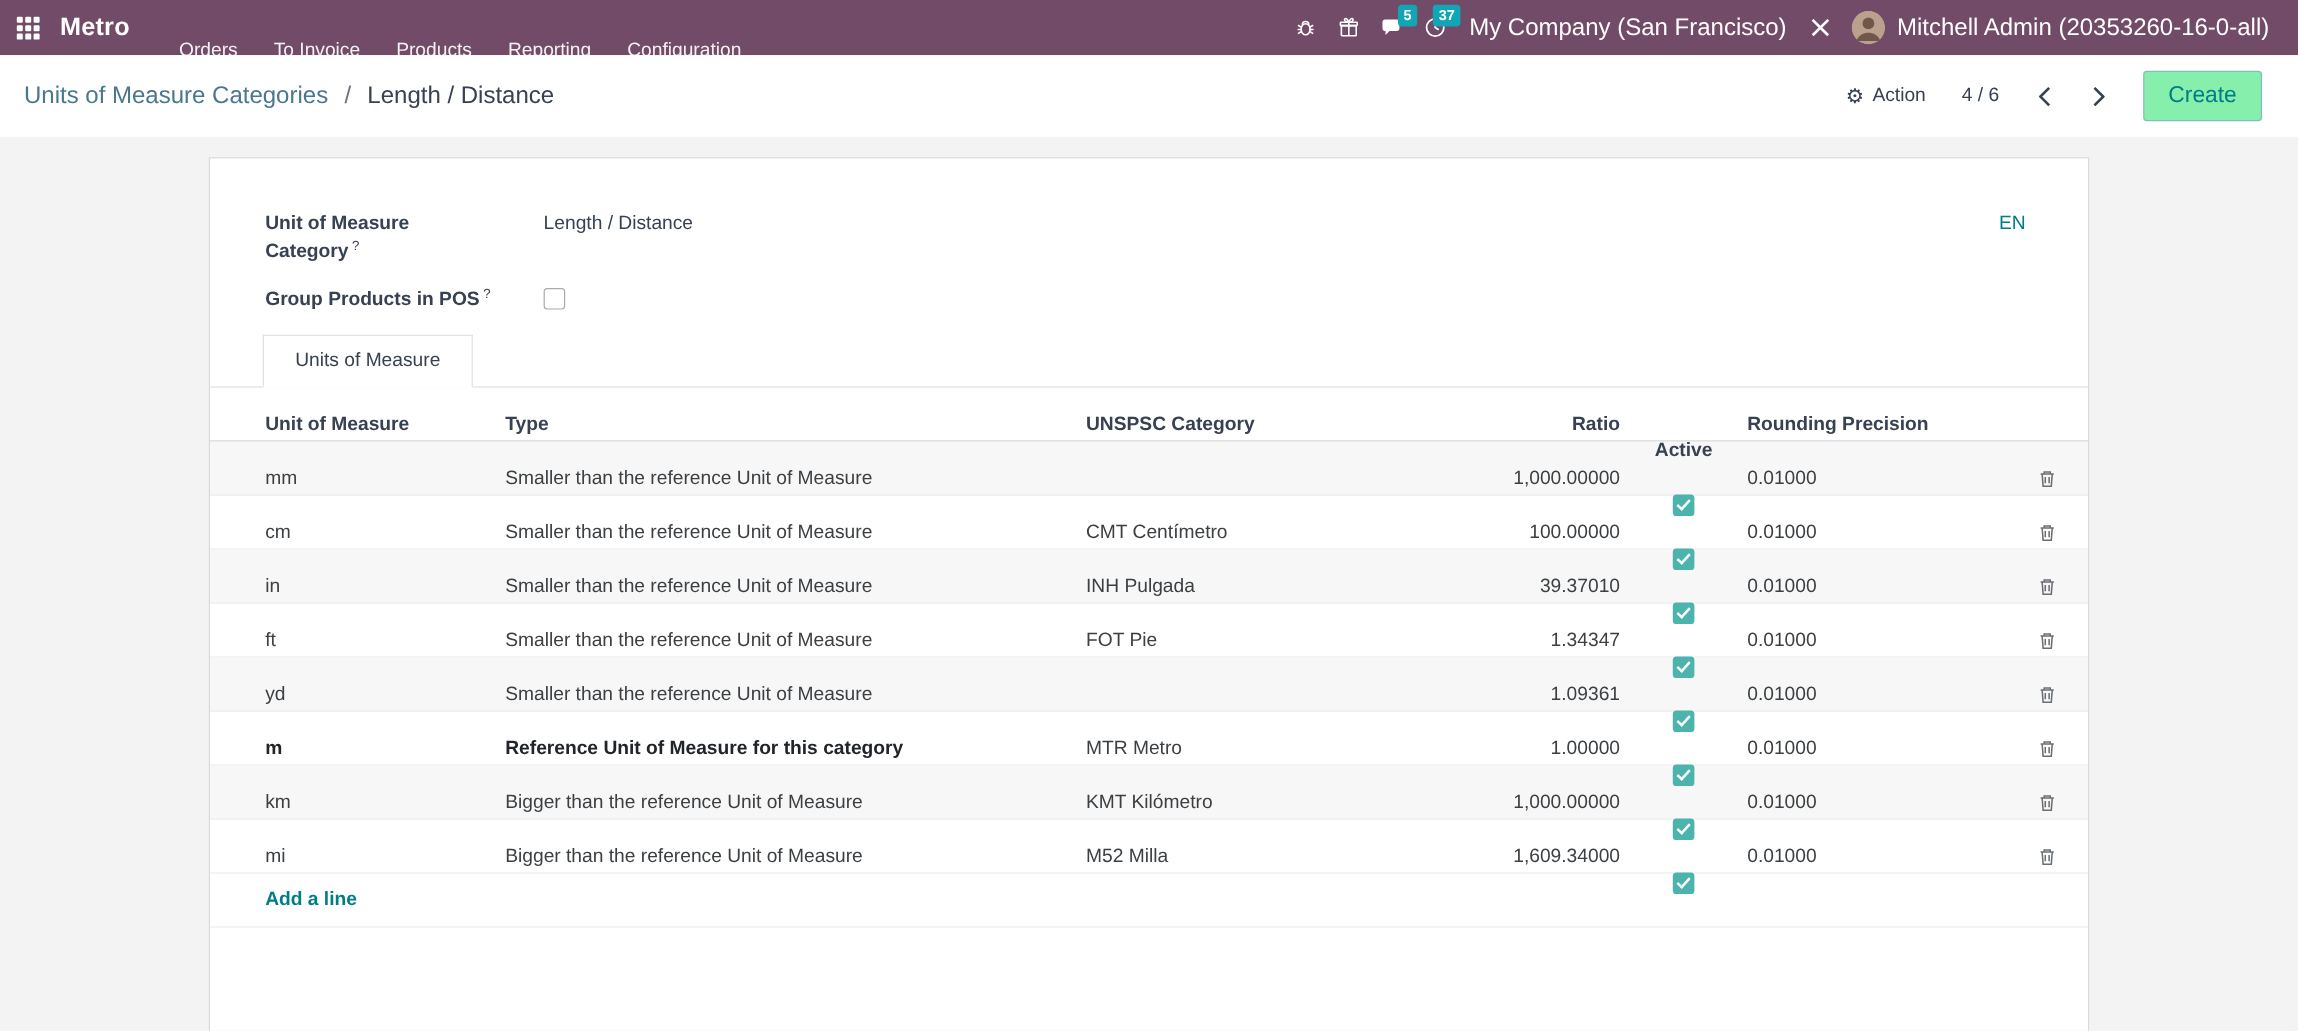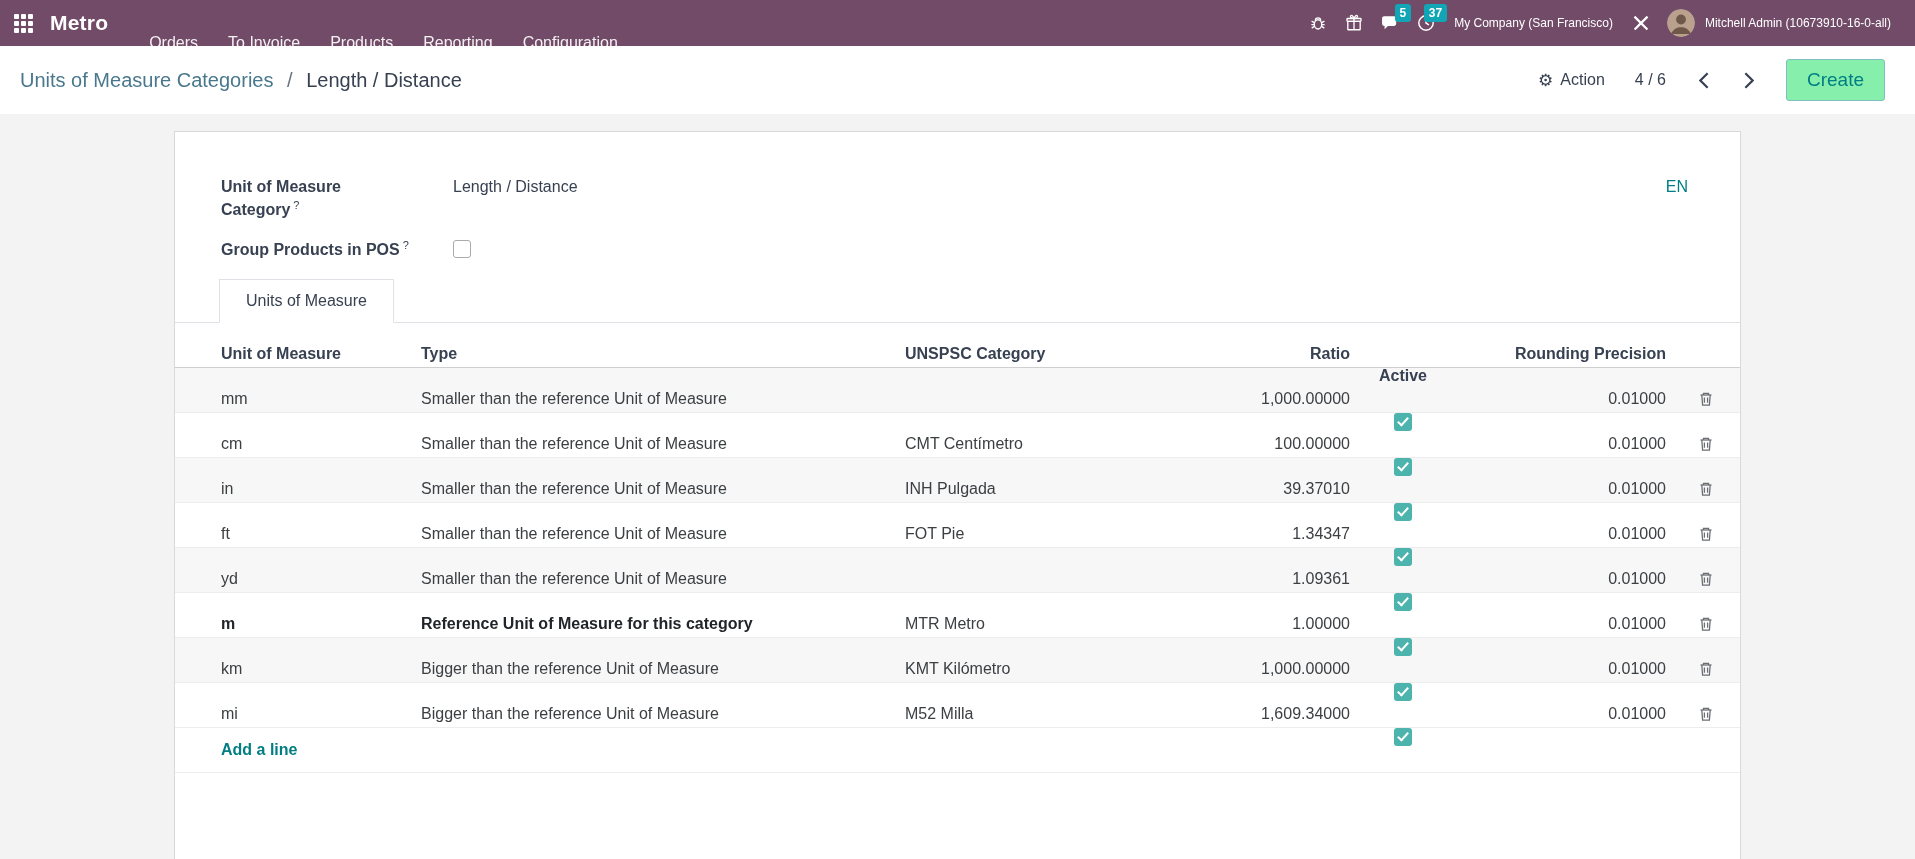--- a/index.html
+++ b/index.html
@@ -34,21 +34,21 @@
   .nav-right { display:flex; align-items:center; }
   .tray {
     position:relative; min-width:36px; height:46px; cursor:pointer;
     display:flex; align-items:center; justify-content:center;
   }
   .badge {
     position:absolute; top:4px; right:-3px; background:#12a5b5; color:#fff;
     font-size:12px; font-weight:700; line-height:1; padding:3px 5px; border-radius:3px;
   }
   .company, .username {
-    color:#fff; font-size:12px; text-decoration:none; white-space:nowrap;
+    color:#fff; font-size:20px; text-decoration:none; white-space:nowrap;
     padding:0 10px; line-height:46px;
   }
   .avatar {
     width:28px; height:28px; border-radius:50%; overflow:hidden; margin-left:8px;
     display:flex; align-items:center; justify-content:center; cursor:pointer;
   }
 
   
   .control-panel {
     height:68px; background:#fff;
@@ -105,21 +105,21 @@
     display:grid;
     grid-template-columns:232px 470px 300px 131px 78px 1fr 44px;
     align-items:center; height:45px; padding-right:12px;gap:14px;
   }
   .thead { font-weight:700; font-size:16px; color:#374151; border-bottom:1px solid #cfcfcf; }
   .trow { font-size:16px; color:#3c4043; border-bottom:1px solid #ededed; cursor:pointer; }
   .trow:nth-child(odd) { background:#f7f7f8; }
   .c-uom { padding-left:46px; }
   .c-ratio { text-align:right; }
   .c-active { text-align:center;margin-top:44px; }
-  .c-round { text-align:right; padding-right:4px; }
+  .c-round { text-align:left; padding-right:4px; }
   .c-trash { display:flex; justify-content:center; }
   .ref-row .c-uom, .ref-row .c-type { font-weight:700; color:#212529; }
 
   .cb {
     width:18px; height:18px; border-radius:3px; display:inline-block;
     position:relative; vertical-align:middle; cursor:pointer;
   }
   .cb.checked { background:#4db3ad; }
   .cb.checked::after {
     content:""; position:absolute; left:6px; top:2px; width:4px; height:9px;
@@ -195,21 +195,21 @@
         <path d="M13.1 1.6 1.6 13l1.4 1.4L14.5 3z"></path>
       </svg>
     </span>
     <span class="avatar">
       <svg width="28" height="28" viewBox="0 0 24 24">
         <circle cx="12" cy="12" r="12" fill="#b9a18e"></circle>
         <circle cx="12" cy="9" r="4.2" fill="#6f584a"></circle>
         <path d="M3.5 21.5c1.6-4.2 5.2-5.8 8.5-5.8s6.9 1.6 8.5 5.8" fill="#6f584a"></path>
       </svg>
     </span>
-    <a class="username" href="#">Mitchell Admin (10673910-16-0-all)</a>
+    <a class="username" href="#">Mitchell Admin (20353260-16-0-all)</a>
   </div>
 </nav>
 
 <div class="control-panel">
   <div class="breadcrumb">
     <a href="#">Units of Measure Categories</a>
     <span class="sep">/</span>
     <span class="current">Length / Distance</span>
   </div>
   <div class="cp-right">

